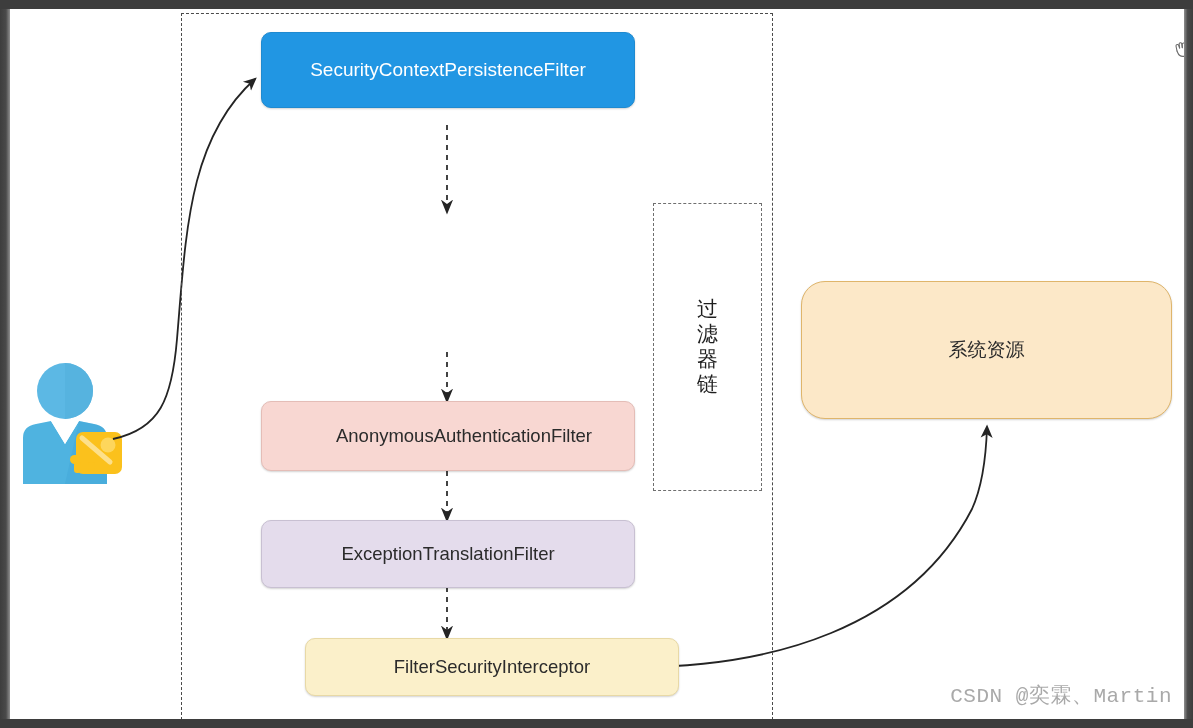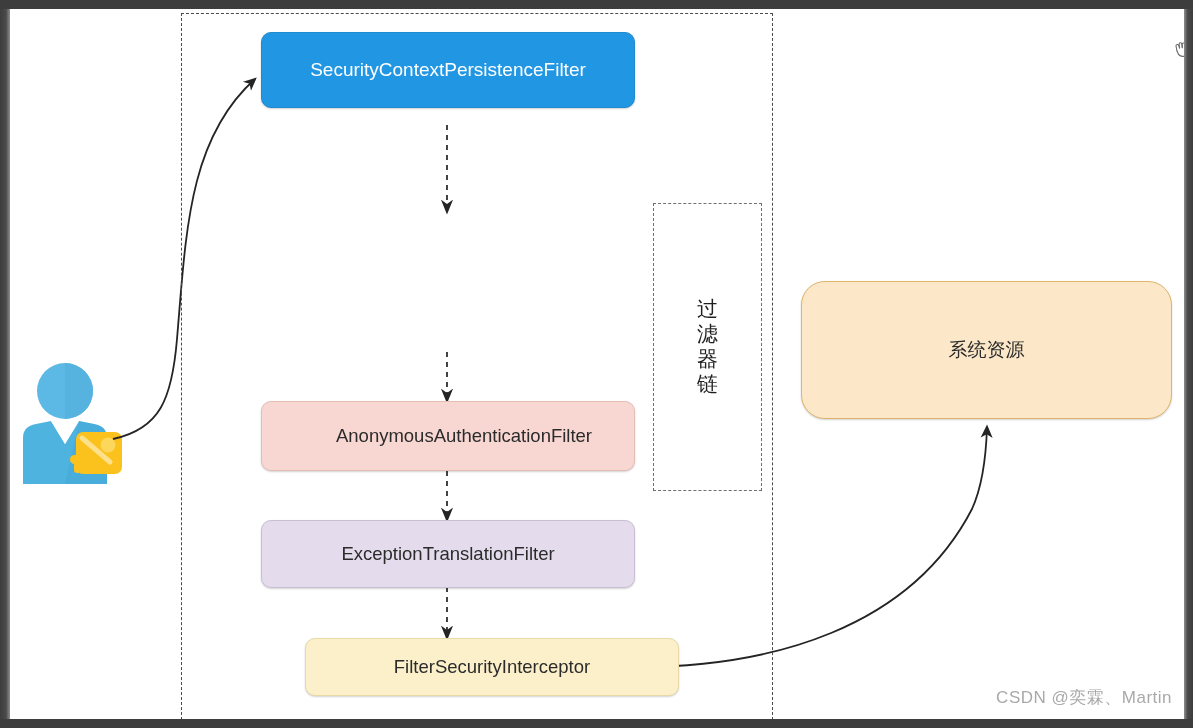--- a/index.html
+++ b/index.html
@@ -138,24 +138,25 @@
     left: 8px;
     top: 345px;
     width: 110px;
     height: 130px;
   }
   
   #watermark {
     position: absolute;
     right: 12px;
     bottom: 10px;
-    font-size: 17px;
+    font-size: 21px;
     color: #a9a9a9;
     letter-spacing: 0.5px;
     white-space: nowrap;
+    font-family: Liberation Mono, monospace;
   }
   
   #cursor {
     position: absolute;
     left: 1162px;
     top: 28px;
     width: 22px;
     height: 24px;
   }
 </style>

